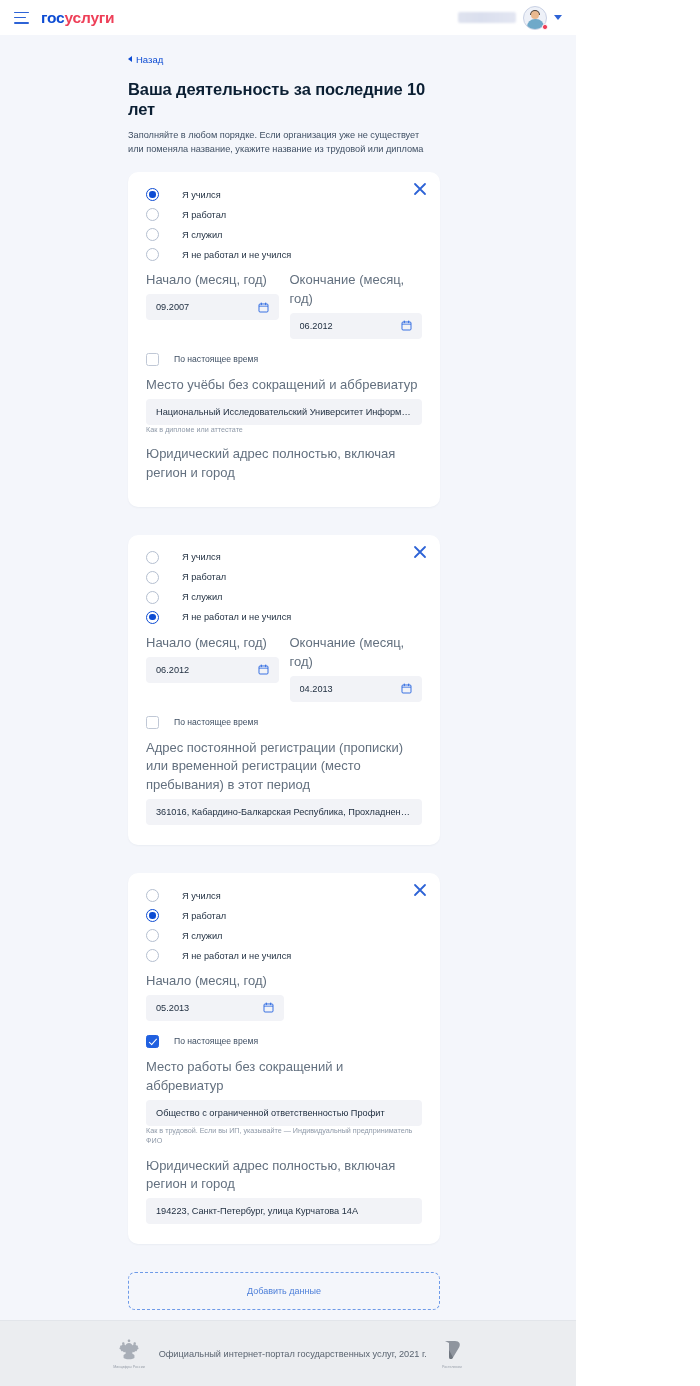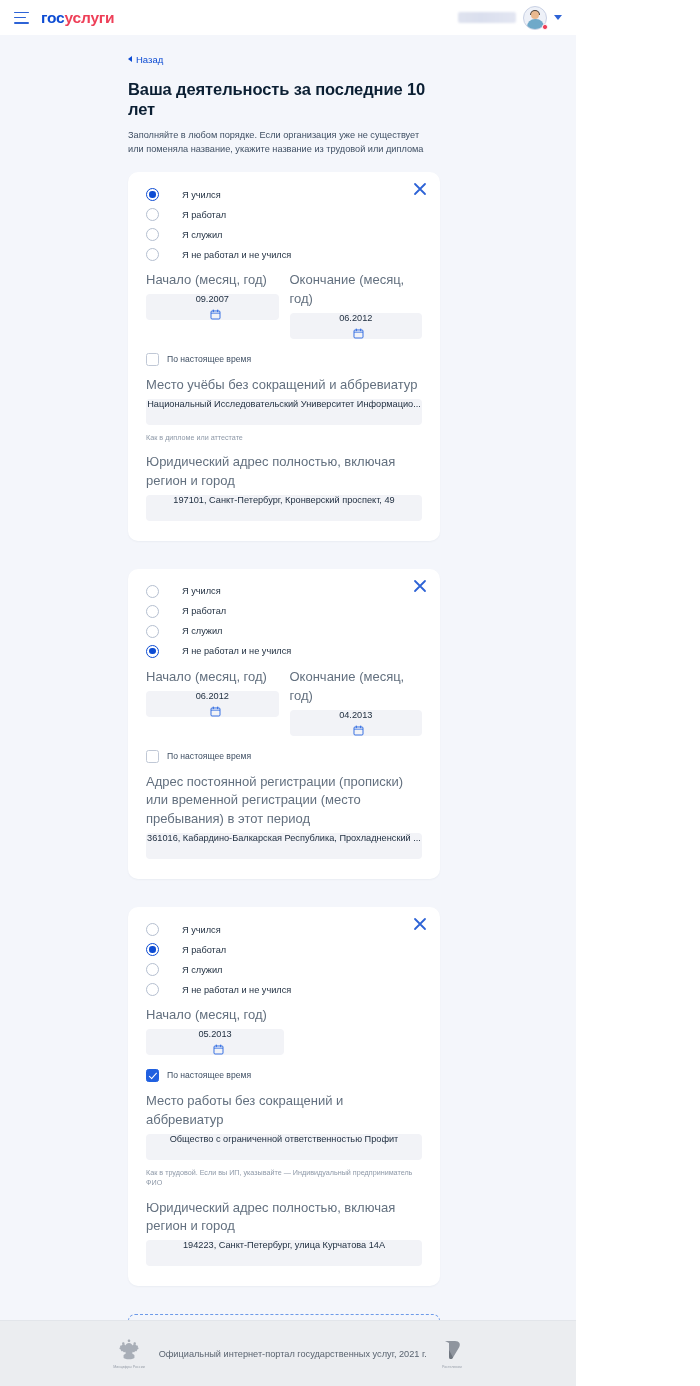--- a/index.html
+++ b/index.html
@@ -216,49 +216,48 @@
   .field-group { margin-top: 10px; }
   .field-label {
     font-size: 13px;
     color: #63707f;
     margin-bottom: 4px;
     line-height: 1.45;
   }
   .field-hint {
     font-size: 7.2px;
     color: #8e99a8;
-    margin-top: 8px;
+    margin-top: 0;
     line-height: 1.45;
   }
   .input-box {
     background: #f2f3f7;
     border-radius: 4px;
     height: 26px;
     display: flex;
     align-items: center;
     padding: 0 10px;
     font-size: 9.2px;
     color: #1c2b3d;
     white-space: nowrap;
     overflow: hidden;
     cursor: text;
-    flex-direction: column;
   }
   .input-box .val { flex: 1; overflow: hidden; text-overflow: ellipsis; }
 
   .date-row { display: flex; gap: 11px; margin-top: 10px; }
   .date-col { flex: 1; }
   .date-col.single { flex: 0 0 138px; }
   .cal-icon { width: 11px; height: 11px; flex-shrink: 0; margin-left: 6px; cursor: pointer; }
 
   
   .check-row {
     display: flex;
     align-items: center;
-    gap: 8px;
+    gap: 15px;
     margin-top: 14px;
     cursor: pointer;
   }
   .checkbox {
     width: 13px; height: 13px;
     border-radius: 2.5px;
     border: 1.1px solid #c0c8d6;
     background: #fff;
     flex-shrink: 0;
     position: relative;
@@ -428,23 +427,20 @@
             </div>
             <div class="field-group">
               <div class="field-label">Место учёбы без сокращений и аббревиатур</div>
               <div class="input-box">
                 <span class="val">Национальный Исследовательский Университет Информацио...</span>
               </div>
               <div class="field-hint">Как в дипломе или аттестате</div>
             </div>
             <div class="field-group">
               <div class="field-label">Юридический адрес полностью, включая регион и город</div>
-              <div class="input-box">
-                <span class="val">197101, Санкт-Петербург, Кронверский проспект, 49</span>
-              </div>
             </div>
           </div>
           <div class="card">
             <div class="card-close">
               <svg viewBox="0 0 16 16" fill="none">
                 <path d="M3 3 L13 13 M13 3 L3 13" stroke="#2d63d6" stroke-width="1.8" stroke-linecap="round"></path>
               </svg>
             </div>
             <div class="radio-row">
               <span class="radio"></span>

